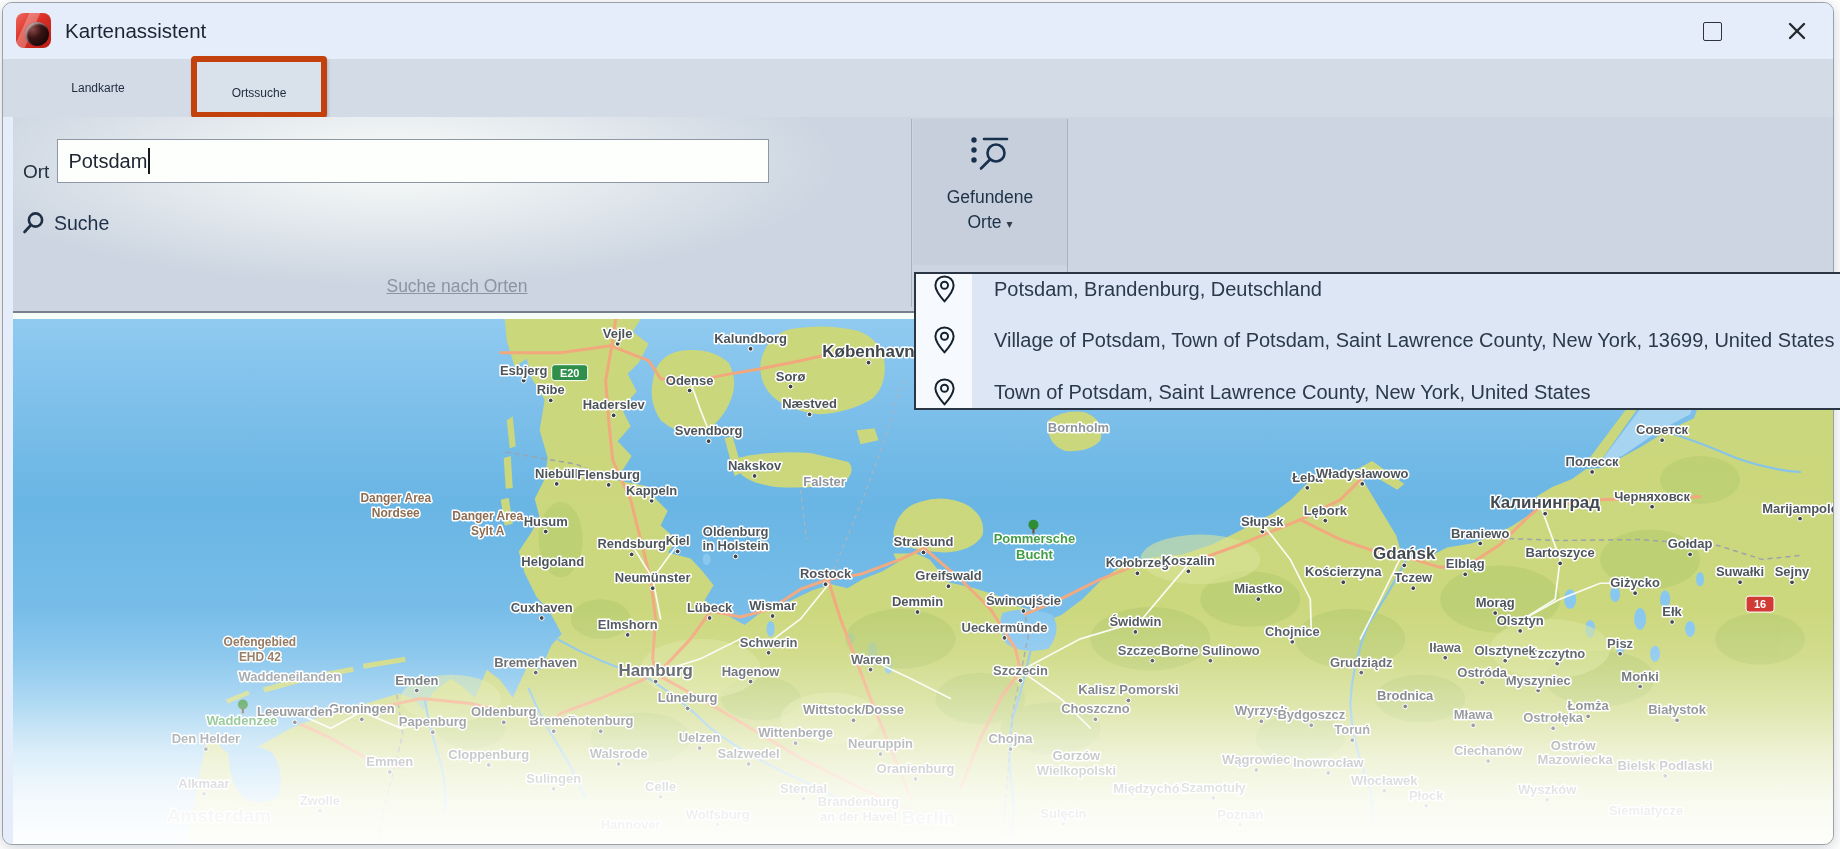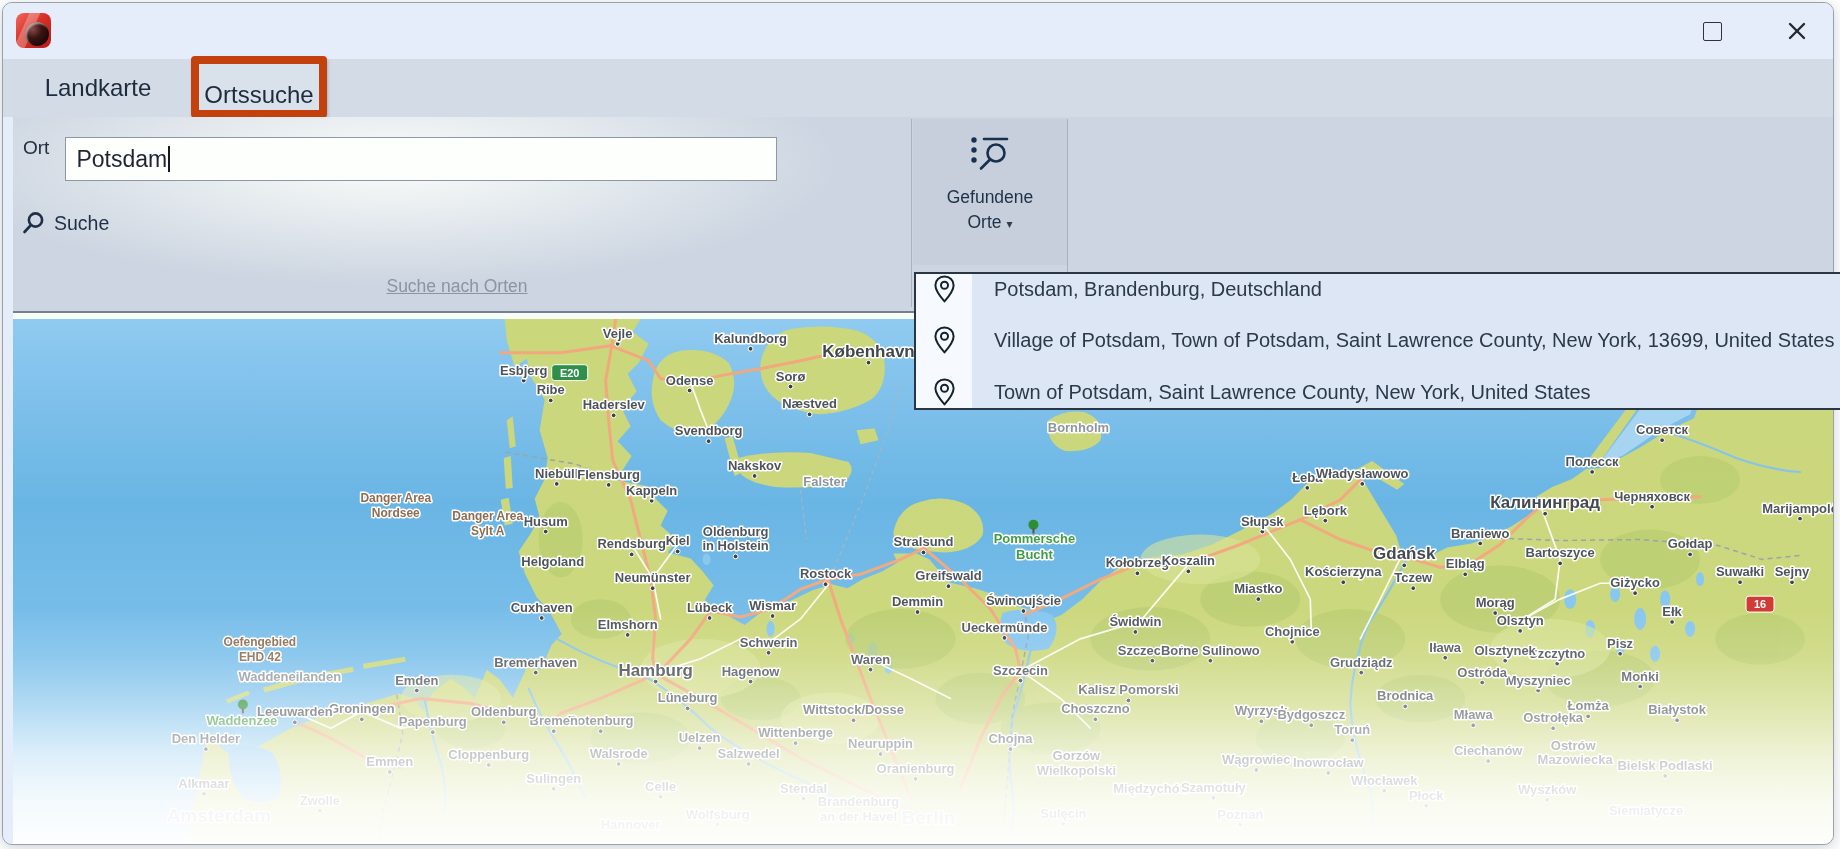--- a/index.html
+++ b/index.html
@@ -13,31 +13,31 @@
             background:linear-gradient(135deg,#ef6a5f 0%,#d92f25 45%,#b81b14 100%);overflow:hidden;}
   .app-icon::before{content:"";position:absolute;left:4px;top:-8px;width:10px;height:60px;background:rgba(255,255,255,.28);transform:rotate(24deg);}
   .app-icon::after{content:"";position:absolute;right:2px;bottom:2px;width:24px;height:24px;border-radius:50%;
             background:radial-gradient(circle at 32% 30%,#8c4a49 0%,#3a1414 38%,#1d0808 75%);box-shadow:inset 2px 2px 2px rgba(255,255,255,.55);}
   .title{position:absolute;left:62px;top:0;height:56px;line-height:56px;font-size:20.5px;color:#1b2433;}
   .btn-max{position:absolute;left:1700px;top:19px;width:17px;height:17px;border:1.8px solid #30343a;border-radius:2px;background:transparent;cursor:default;}
   .btn-close{position:absolute;left:1778px;top:13px;width:32px;height:30px;display:flex;align-items:center;justify-content:center;}
   .btn-close svg{width:20px;height:20px;stroke:#26292e;stroke-width:2.4;stroke-linecap:round;}
   
   .tabrow{position:absolute;left:0;top:56px;right:0;height:58px;background:#d3dbe6;}
-  .tab{position:absolute;top:56px;height:58px;line-height:58px;text-align:center;font-size:24px;color:#1d2b3d;}
+  .tab{position:absolute;top:56px;height:58px;line-height:58px;text-align:center;font-size:12px;color:#1d2b3d;}
   .tab-landkarte{left:30px;width:130px;}
   .tab-ortssuche{left:188px;top:53px;width:136px;height:62px;line-height:62px;background:#d9e1eb;
-                 border:8px solid #c2410c;border-radius:4px;box-sizing:border-box;box-shadow:1px 2px 3px rgba(40,60,90,.25);}
+                 border:6px solid #c2410c;border-radius:4px;box-sizing:border-box;box-shadow:1px 2px 3px rgba(40,60,90,.25);}
   
   .ribbon{position:absolute;left:0;top:114px;right:0;height:194px;
           background:radial-gradient(620px 170px at 390px 46px,rgba(253,255,251,.95),rgba(253,255,251,0) 72%),#ccd5e1;}
-  .ort-row{position:absolute;left:20px;top:20px;height:46px;display:flex;align-items:flex-start;gap:16px;}
+  .ort-row{position:absolute;left:20px;top:20px;height:46px;display:flex;align-items:flex-end;gap:8px;}
   .ort-label{font-size:19px;color:#222f3f;}
   .ort-input{width:712px;height:44px;background:#fdfffd;border:1px solid #8d98a4;box-sizing:border-box;
-             display:flex;align-items:center;padding-left:10px;font-size:23px;color:#1f2430;}
+             display:flex;align-items:center;padding-left:10px;font-size:20px;color:#1f2430;}
   .caret-bar{display:inline-block;width:1.6px;height:26px;background:#15181d;margin-left:1px;}
   .suche-btn{position:absolute;left:18px;top:86px;height:40px;display:flex;align-items:center;gap:7px;}
   .suche-btn svg{width:26px;height:26px;stroke:#1f2f46;stroke-width:2.6;fill:none;stroke-linecap:round;}
   .suche-label{font-size:19.5px;color:#1f2f46;}
   .group-label{position:absolute;left:0;top:159px;width:908px;text-align:center;font-size:17.5px;color:#8b95a2;text-decoration:underline;}
   .rib-sep{position:absolute;top:2px;bottom:4px;width:1.3px;background:#a9b2be;}
   .gef-btn{position:absolute;left:910px;top:2px;width:154px;height:146px;background:#c6cfdb;
            display:flex;flex-direction:column;align-items:center;}
   .gef-btn svg{width:46px;height:48px;margin-top:10px;stroke:#16304d;stroke-width:2.6;fill:none;stroke-linecap:round;}
   .gef-line{font-size:17.5px;color:#1d3147;line-height:25px;}
@@ -67,20 +67,21 @@
   .dd-icon svg{width:25px;height:29px;stroke:#14222f;stroke-width:1.9;fill:none;stroke-linejoin:round;}
   .dd-text{flex:1;font-size:20px;color:#2b3948;white-space:nowrap;overflow:hidden;padding-left:22px;}
 </style>
 </head>
 <body>
 
 <div class="window">
 
   <div class="titlebar">
     <div class="app-icon"></div>
+    <div class="title">Kartenassistent</div>
     <div class="btn-max" title=""></div>
     <div class="btn-close">
       <svg viewBox="0 0 20 20">
           <line x1="3" y1="3" x2="17" y2="17"></line>
           <line x1="17" y1="3" x2="3" y2="17"></line>
         </svg>
     </div>
   </div>
 
   <div class="tabrow"></div>

